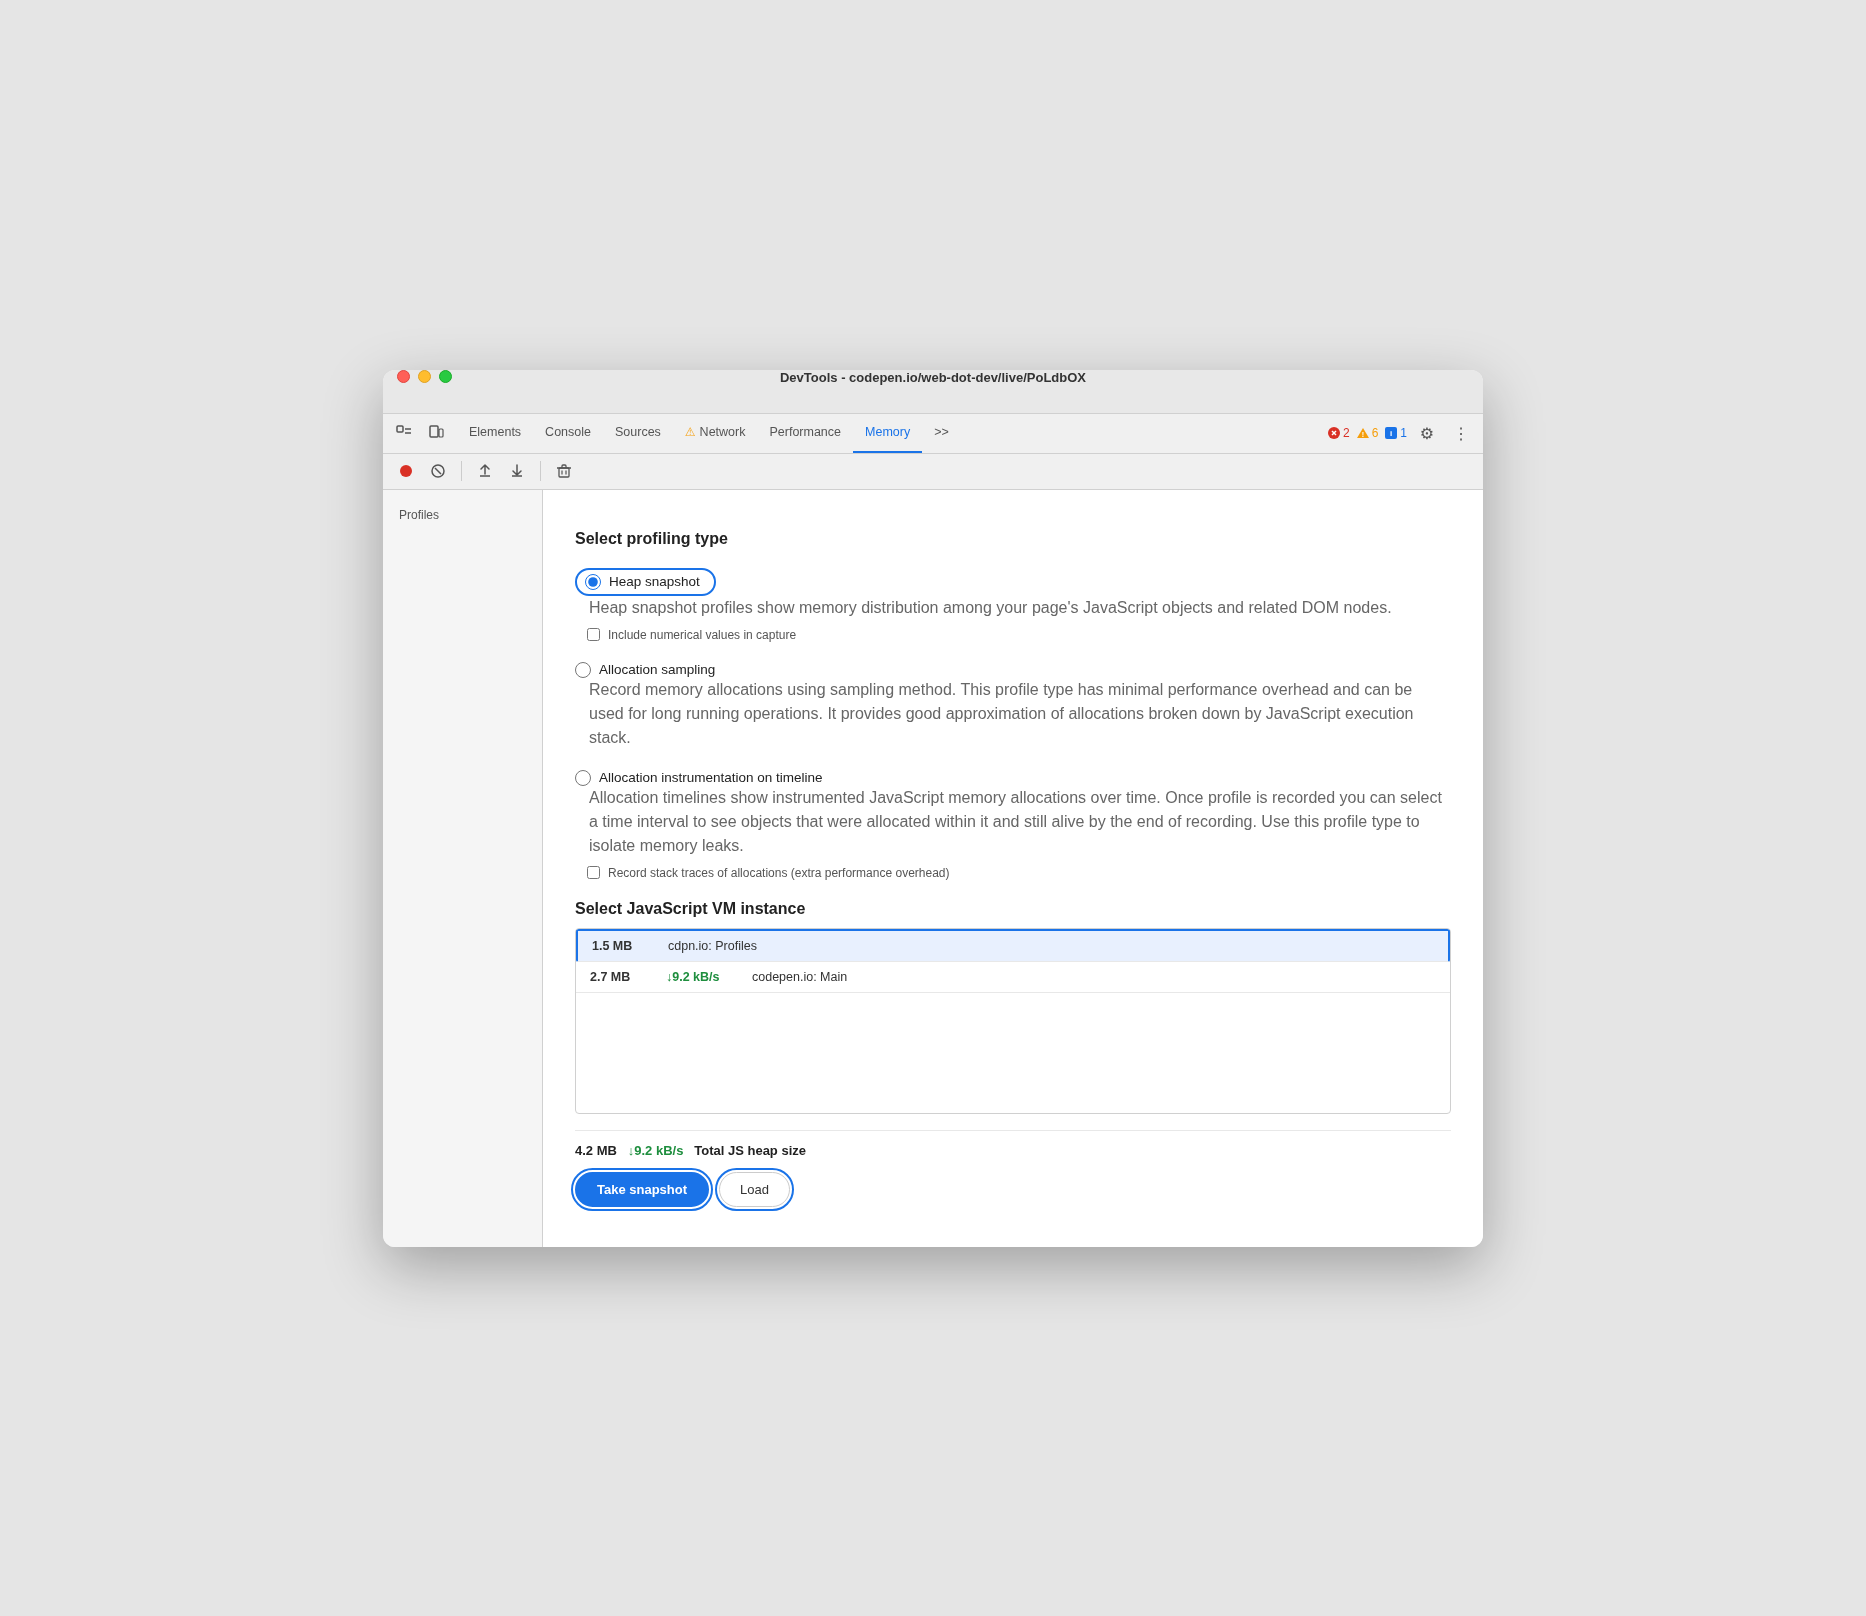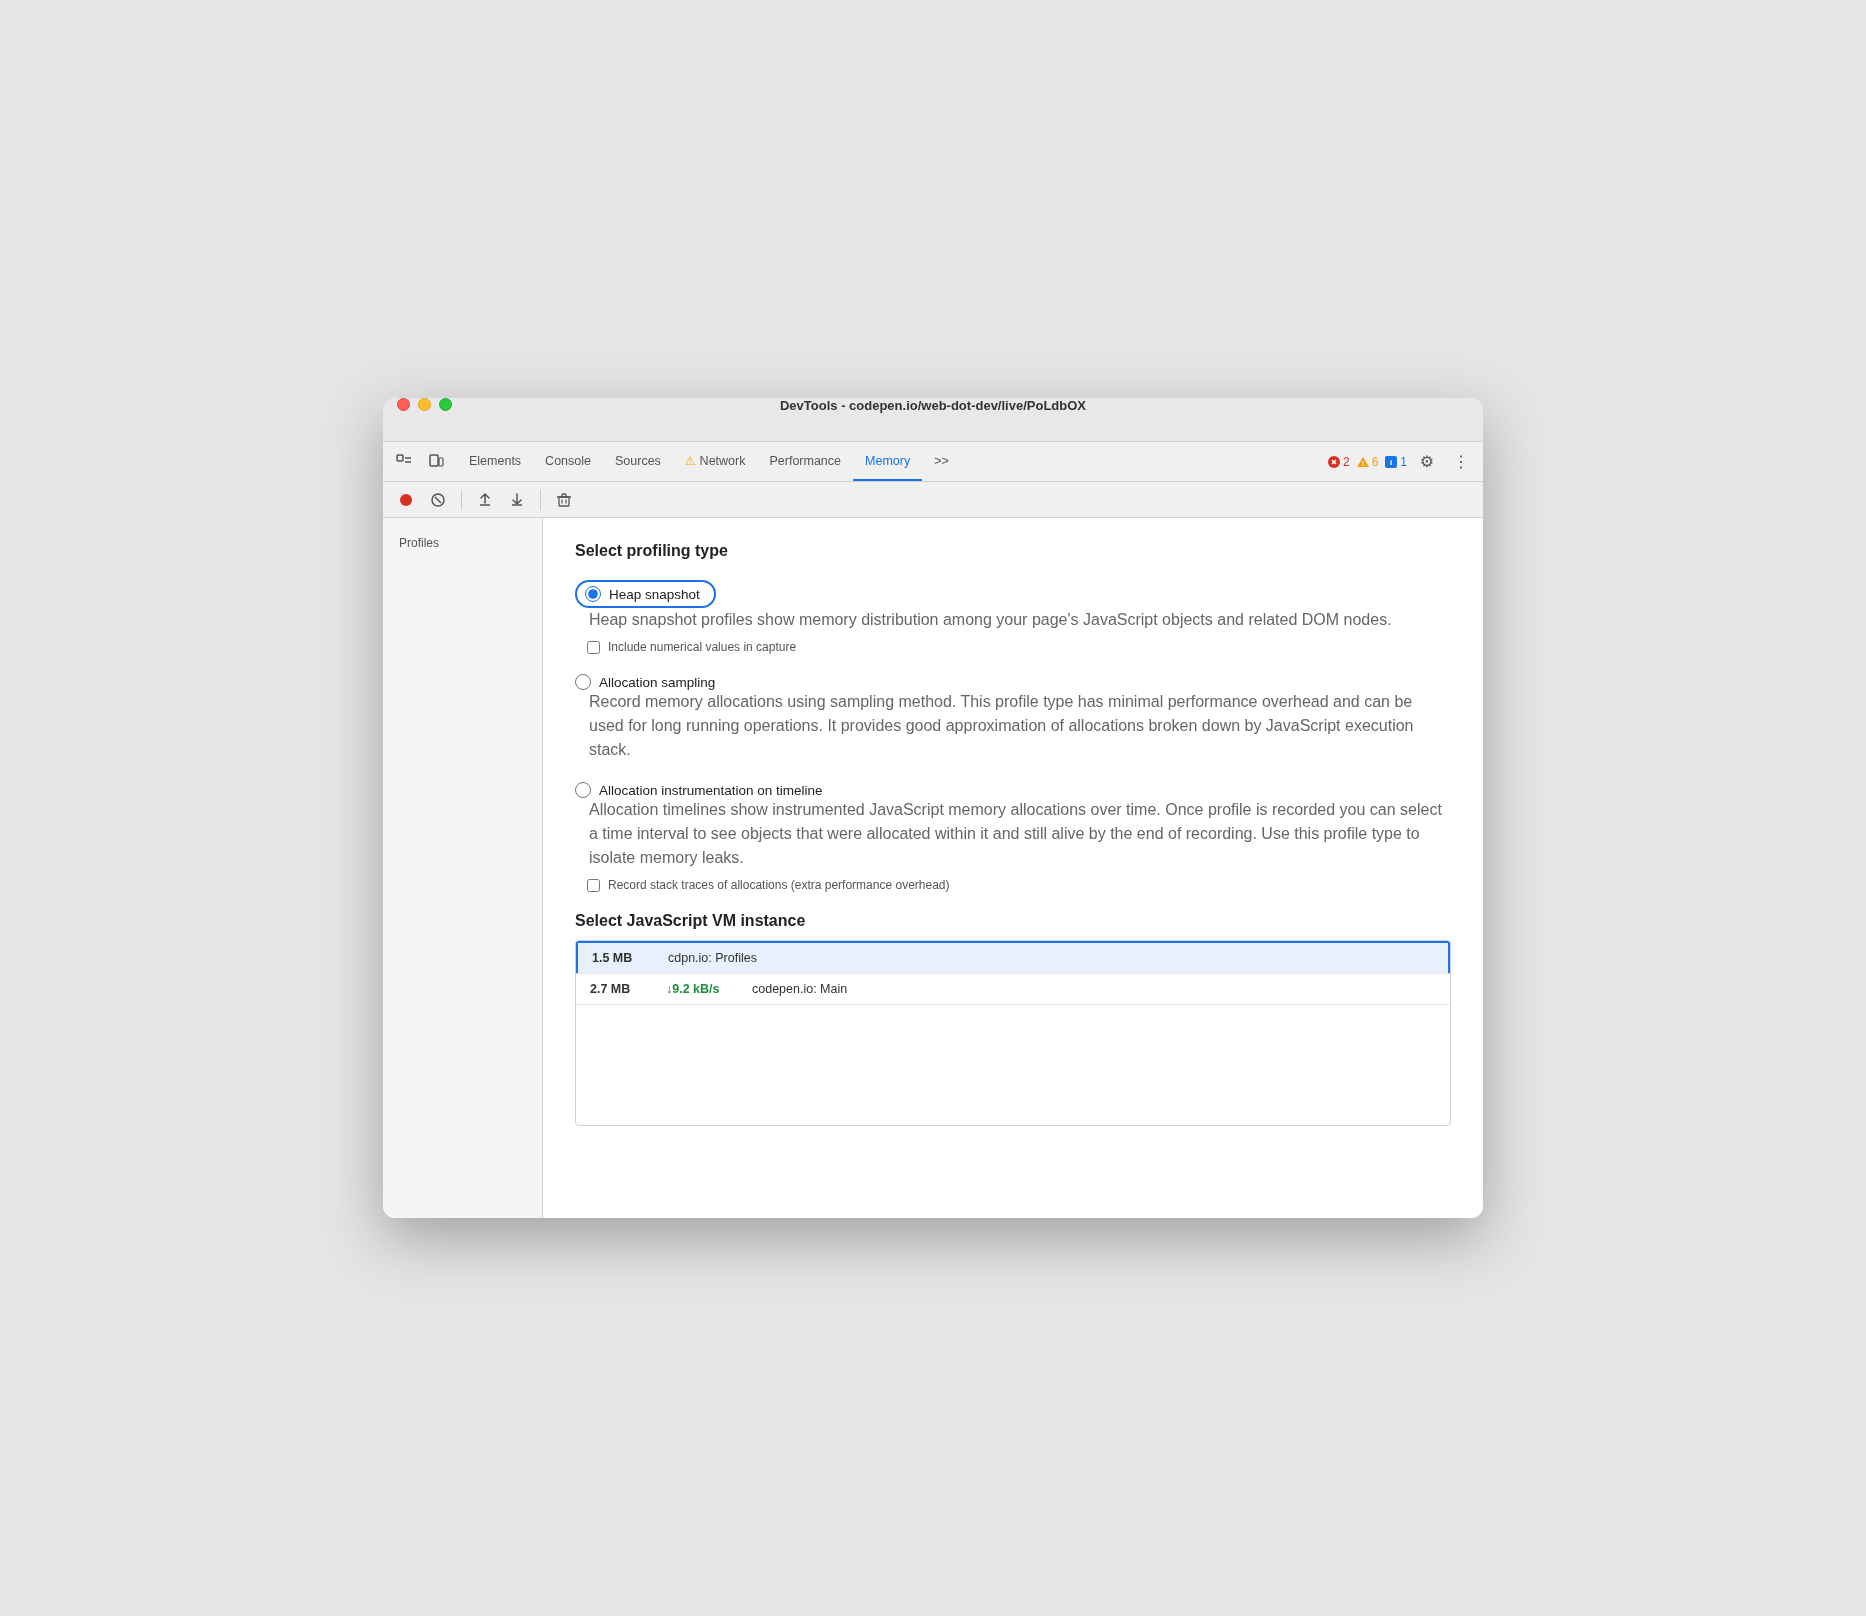--- a/index.html
+++ b/index.html
@@ -208,21 +208,21 @@
       padding: 6px 16px;
       font-size: 12px;
       color: #555;
       font-weight: 500;
     }
 
     
     .content {
       flex: 1;
       background: #fff;
-      padding: 24px 32px;
+      padding: 40px 32px;
       overflow-y: auto;
     }
 
     .section-title {
       font-size: 16px;
       font-weight: 600;
       color: #222;
       margin-bottom: 20px;
     }
 
@@ -548,17 +548,30 @@
         </div>
 
         <div class="vm-row">
           <span class="vm-size">2.7 MB</span>
           <span class="vm-speed">↓9.2 kB/s</span>
           <span class="vm-name">codepen.io: Main</span>
         </div>
         <div class="vm-empty-space"></div>
       </div>
 
+      <div class="footer-area">
+        <div class="footer-stats">
+          <span>4.2 MB</span>
+          &nbsp;
+          <span style="color:#1e8e3e;">↓9.2 kB/s</span>
+          &nbsp;
+          <span>Total JS heap size</span>
+        </div>
+        <div class="footer-buttons">
+          <button class="btn-take-snapshot">Take snapshot</button>
+          <button class="btn-load">Load</button>
+        </div>
+      </div>
 
     </div>
   </div>
 
 </div>
 
 </body></html>

